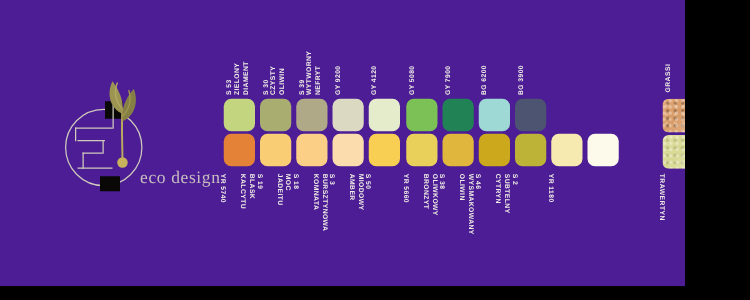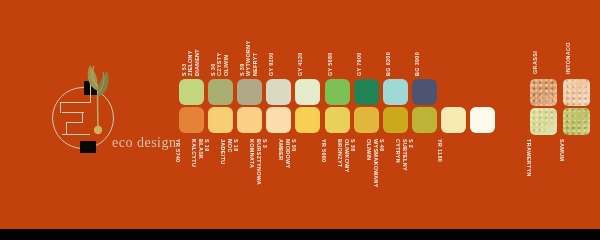--- a/index.html
+++ b/index.html
@@ -6,23 +6,23 @@
   html, body {
     margin: 0;
     padding: 0;
     background: #000000;
   }
   body {
     font-family: "Liberation Sans", sans-serif;
   }
   #stage {
     position: relative;
-    width: 600px;
+    width: 548px;
     height: 229px;
-    background: #c2410c;
+    background: #4c1d95;
     overflow: hidden;
   }
 
   
   #logo-block {
     position: absolute;
     left: 40px;
     top: 55px;
     width: 135px;
     height: 105px;

